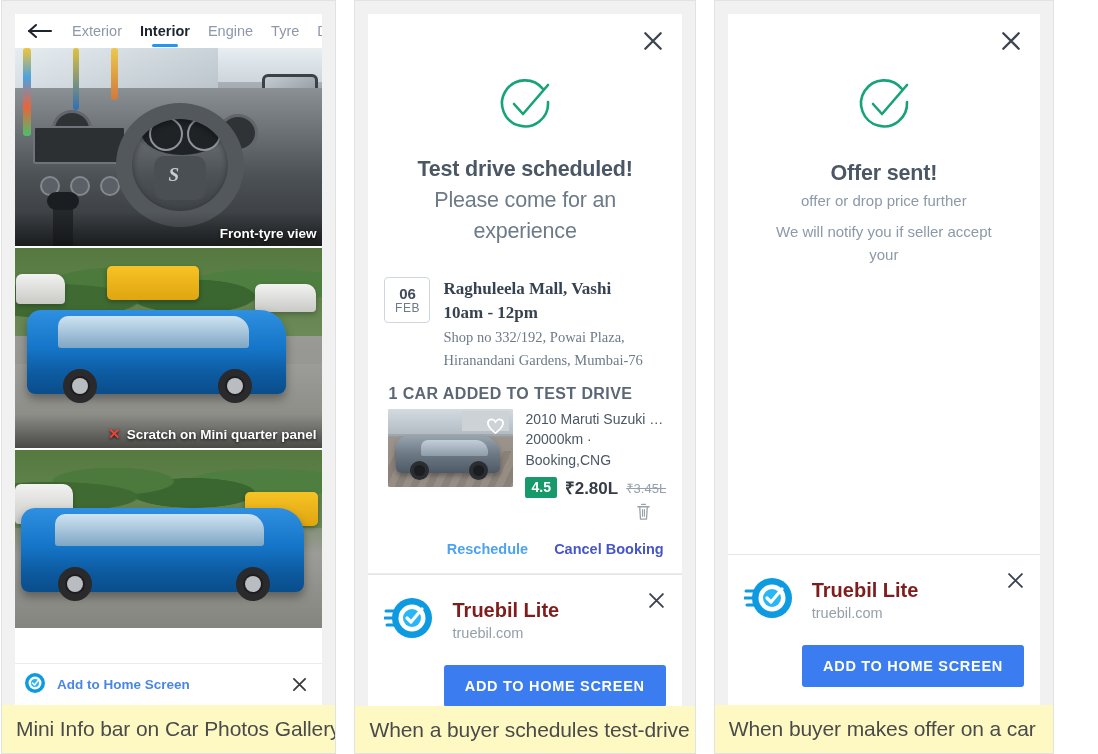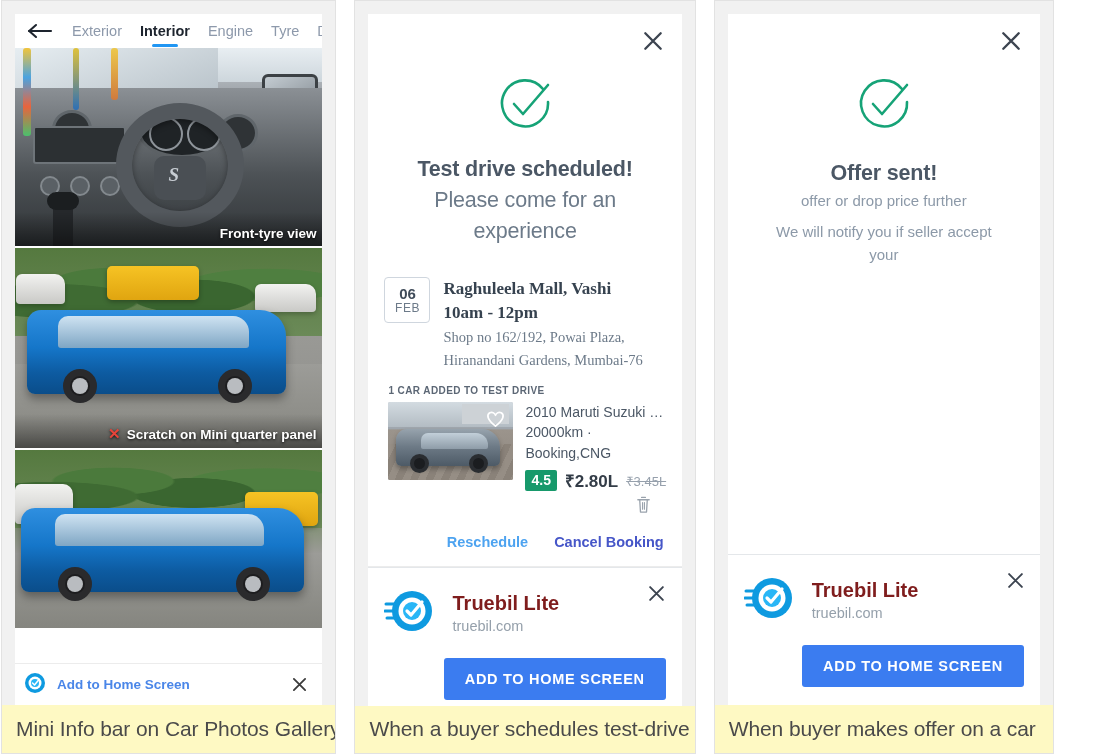--- a/index.html
+++ b/index.html
@@ -224,21 +224,21 @@
     margin-right:13px;
   }
   .date-chip .d { font-size:15px; font-weight:bold; color:#3f4b59; line-height:17px;}
   .date-chip .m { font-size:12px; color:#6c7a89; letter-spacing:.5px; line-height:13px;}
   .td-info { flex:1; min-width:0;font-family:Liberation Serif, serif; }
   .td-title { font-size:17px; font-weight:bold; color:#36424f; line-height:24px;}
   .td-time  { font-size:17px; font-weight:bold; color:#36424f; line-height:24px;}
   .td-addr  { font-size:14.5px; color:#6c7a89; line-height:21px; padding-top:2px;}
 
   .cars-head {
-    font-size:10px; font-weight:bold; color:#5c6775;
+    font-size:16px; font-weight:bold; color:#5c6775;
     letter-spacing:.4px;
     padding:14px 16px 6px 20px; background:#fff; flex:0 0 auto;
   }
   .car-card { display:flex; padding:0 16px 0 20px; background:#fff; flex:0 0 auto; }
   .car-thumb {
     position:relative;
     width:125px; height:78px; flex:0 0 auto;
     border-radius:2px; overflow:hidden;
     background:linear-gradient(to bottom,#b9c0c6 0%,#9fa6ad 34%,#9b948c 36%,#8d867e 100%);
   }
@@ -452,21 +452,21 @@
 
 
       <div class="td-row">
         <div class="date-chip">
           <span class="d">06</span>
           <span class="m">FEB</span>
         </div>
         <div class="td-info">
           <div class="td-title">Raghuleela Mall, Vashi</div>
           <div class="td-time">10am - 12pm</div>
-          <div class="td-addr">Shop no 162/192, Powai Plaza,</div>
+          <div class="td-addr">Shop no 332/192, Powai Plaza,</div>
           <div class="td-addr">Hiranandani Gardens, Mumbai-76</div>
         </div>
       </div>
 
       <div class="cars-head">1 CAR ADDED TO TEST DRIVE</div>
 
       <div class="car-card">
         <div class="car-thumb">
           <div class="bg-sky"></div>
           <div class="bg-bld"></div>

